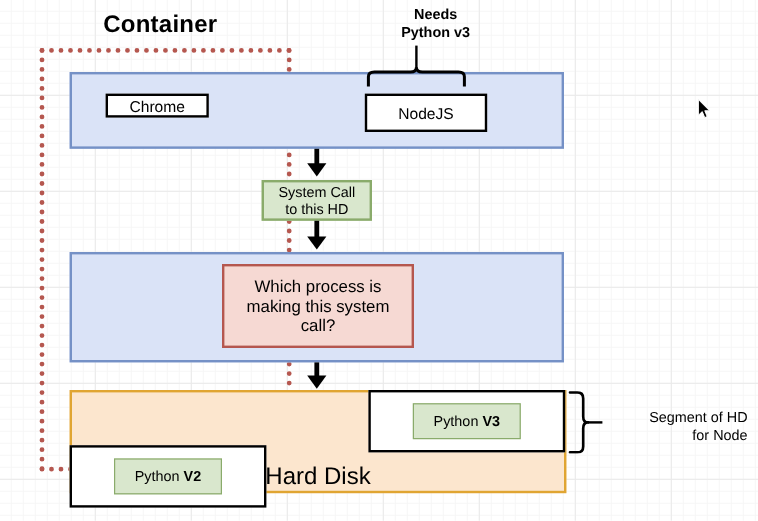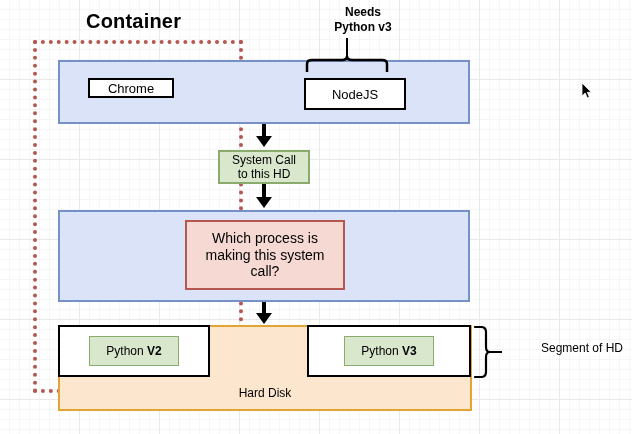--- a/index.html
+++ b/index.html
@@ -116,34 +116,34 @@
     background: #fce6ce;
     border: 2px solid #e0a532;
     box-sizing: border-box;
   }
   #harddisk-label {
     position: absolute;
     left: 58px;
     top: 386px;
     width: 414px;
     text-align: center;
-    font-size: 12px;
+    font-size: 20px;
   }
   .disk-seg {
     position: absolute;
     top: 325px;
     height: 52px;
     background: #ffffff;
     border: 2px solid #000000;
     box-sizing: border-box;
     display: flex;
     align-items: center;
     justify-content: center;
   }
-  #seg-v2 { left: 58px;  width: 152px; }
+  #seg-v2 { left: 58px;  width: 164px; margin-top: 46px; }
   #seg-v3 { left: 307px; width: 164px; }
   .pill-green {
     background: #d9e7cd;
     border: 1px solid #8aab6b;
     font-size: 12px;
     padding: 7px 16px;
     white-space: nowrap;
   }
   .pill-green b { font-weight: bold; }
 
@@ -293,20 +293,21 @@
 
   <div id="brace-right">
     <svg class="brace-svg" width="18" height="52" viewBox="0 0 18 52">
       <path d="M2 1 L8 1 Q13 1 13 6 L13 21 Q13 26 17 26 Q13 26 13 31 L13 46 Q13 51 8 51 L2 51" fill="none" stroke="#000000" stroke-width="2.2" stroke-linecap="round" stroke-linejoin="round"></path>
     </svg>
   </div>
   <div id="brace-right-stem" style="position:absolute;left:490px;top:351px;width:12px;height:2px;background:#000;"></div>
 
   <div id="note-segment" class="note">
     <div>Segment of HD</div>
+    <div>for Node</div>
   </div>
 
   <div id="cursor">
     <svg width="12" height="18" viewBox="0 0 12 18">
       <path d="M1 1 L1 14 L4.2 11 L6.3 16 L8.3 15.1 L6.3 10.3 L10.3 10.3 Z" fill="#000000" stroke="#ffffff" stroke-width="0.8"></path>
     </svg>
   </div>
 
 </div>
 

